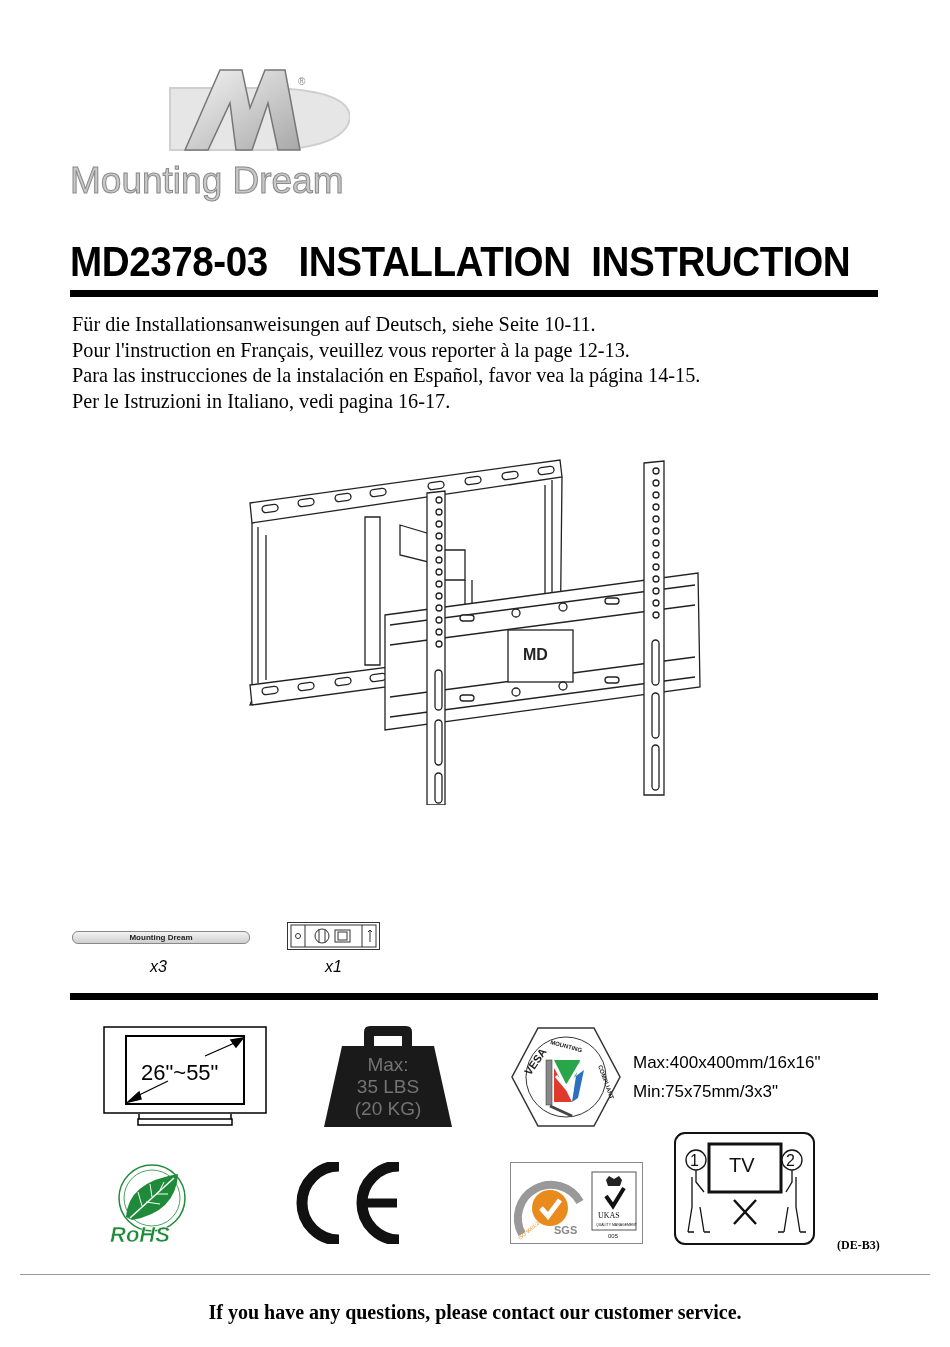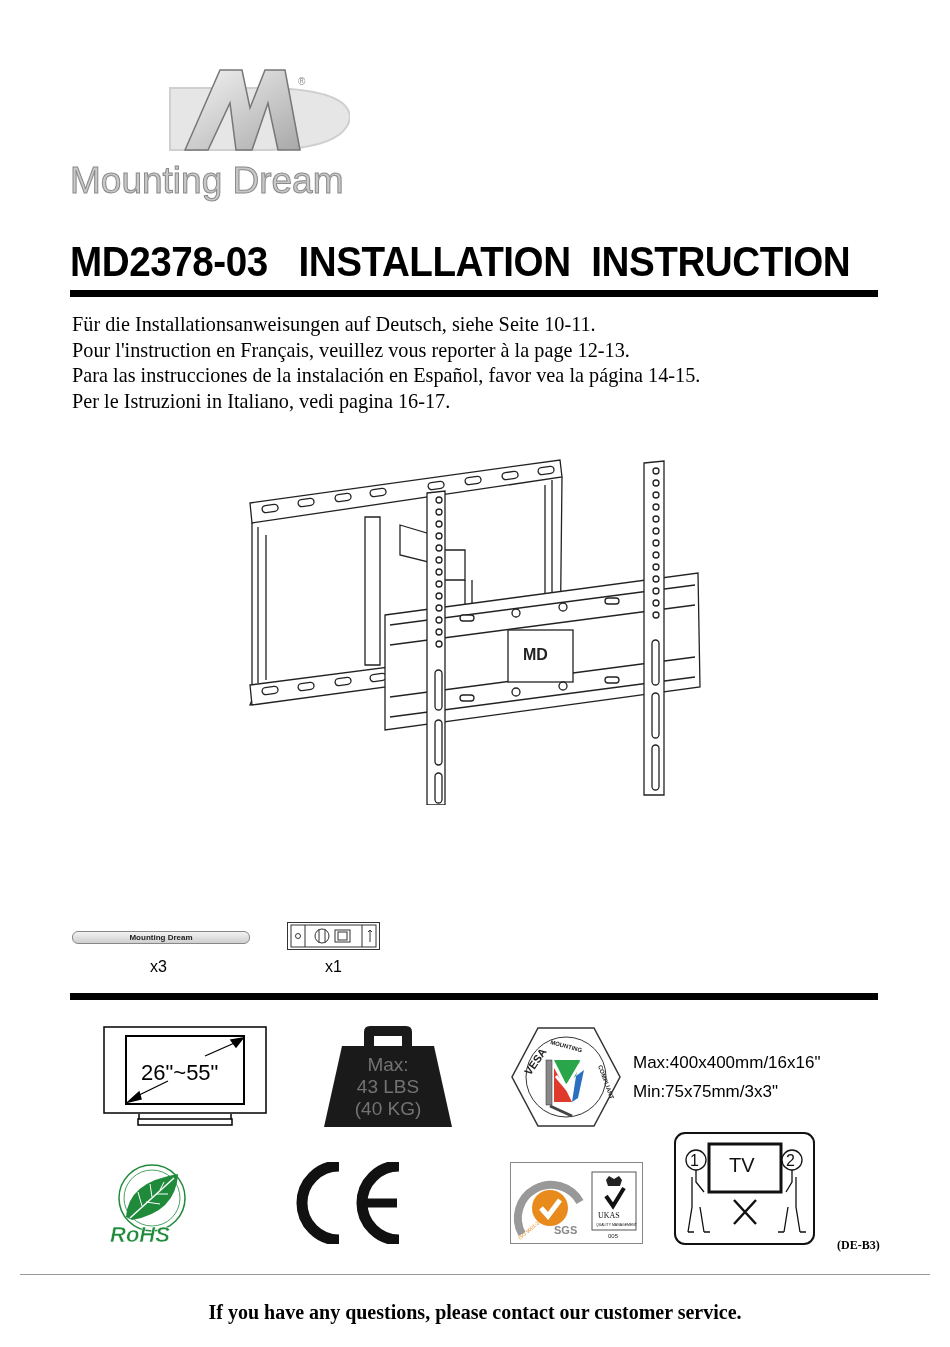--- a/index.html
+++ b/index.html
@@ -8,21 +8,21 @@
   .logo { left:70px; top:68px; width:305px; height:135px; }
   .logo-mark { position:absolute; left:80px; top:0; width:200px; height:100px; }
   .logo-text { position:absolute; left:0; top:92px; font-family:"Liberation Sans", sans-serif; font-size:37px; color:#c8c8c8; letter-spacing:0px; -webkit-text-stroke:1px #8a8a8a; white-space:nowrap; }
   .reg { position:absolute; left:228px; top:8px; font-size:10px; color:#888; }
   .title { left:70px; top:238px; font-family:"Liberation Sans", sans-serif; font-weight:bold; font-size:42px; letter-spacing:-0.5px; white-space:pre; transform:scaleX(0.92); transform-origin:left top; }
   .rule-thick { left:70px; top:290px; width:808px; height:7px; background:#000; }
   .langs { left:72px; top:311px; font-family:"Liberation Serif", serif; font-size:22px; line-height:25.5px; }
   .langs div { white-space:nowrap; transform:scaleX(0.92); transform-origin:left top; }
   .drawing { left:240px; top:455px; width:470px; height:350px; }
   .anchor { left:72px; top:931px; width:176px; height:11px; border:1px solid #888; border-radius:6px; background:linear-gradient(#f2f2f2,#cfcfcf); font-size:8px; font-weight:bold; text-align:center; line-height:11px; color:#222; }
-  .qty { font-size:16px; }
+  .qty { font-size:16px;font-style:italic; }
   .level { left:287px; top:922px; width:93px; height:28px; }
   .rule2 { left:70px; top:993px; width:808px; height:7px; background:#000; }
   .tvsize { left:103px; top:1026px; width:164px; height:100px; }
   .tvsize-label { position:absolute; left:38px; top:34px; font-size:22px; }
   .weight { left:322px; top:1024px; width:132px; height:104px; }
   .weight-text { position:absolute; left:0; width:132px; text-align:center; color:#737373; font-size:19px; line-height:22px; top:30px; }
   .vesa { left:510px; top:1026px; width:112px; height:102px; }
   .vesa-spec { left:633px; top:1048px; font-size:17px; line-height:29px; }
   .rohs { left:108px; top:1162px; width:86px; height:82px; }
   .ce { left:293px; top:1162px; width:112px; height:82px; }
@@ -180,22 +180,22 @@
   <span class="tvsize-label">26"~55"</span>
 </div>
 
 <div class="abs weight">
   <svg width="132" height="104" viewBox="0 0 132 104">
     <path d="M42,22 L42,8 Q42,2 48,2 L84,2 Q90,2 90,8 L90,22 L80,22 L80,12 L52,12 L52,22 Z" fill="#1a1a1a"></path>
     <path d="M20,22 L112,22 L130,103 L2,103 Z" fill="#1a1a1a"></path>
   </svg>
   <div class="weight-text">
     <div>Max:</div>
-    <div>43 LBS</div>
-    <div>(40 KG)</div>
+    <div>35 LBS</div>
+    <div>(20 KG)</div>
   </div>
 </div>
 
 <svg class="abs vesa" viewBox="0 0 112 102">
   <path d="M28,2 L84,2 L110,51 L84,100 L28,100 L2,51 Z" fill="#fff" stroke="#333" stroke-width="1.5"></path>
   <circle cx="56" cy="51" r="40" fill="none" stroke="#333" stroke-width="1"></circle>
   <text x="20" y="50" font-size="11" font-weight="bold" fill="#222" transform="rotate(-55 20 50)">VESA</text>
   <text x="40" y="18" font-size="6" font-weight="bold" fill="#222" transform="rotate(15 40 18)">MOUNTING</text>
   <text x="88" y="40" font-size="6" font-weight="bold" fill="#222" transform="rotate(70 88 40)">COMPLIANT</text>
   <rect x="36" y="34" width="6" height="45" fill="#888" stroke="#444" stroke-width=".6"></rect>

